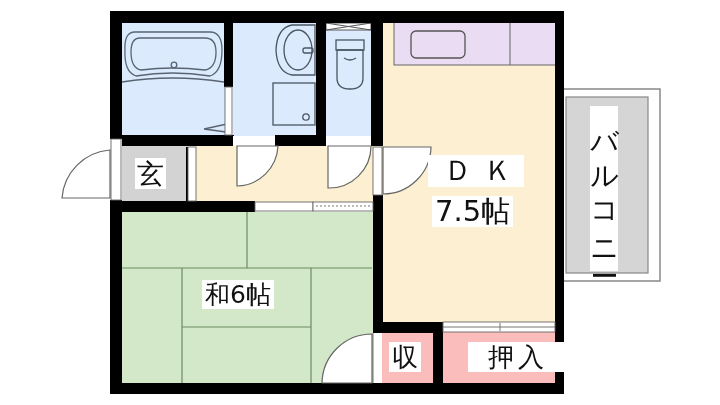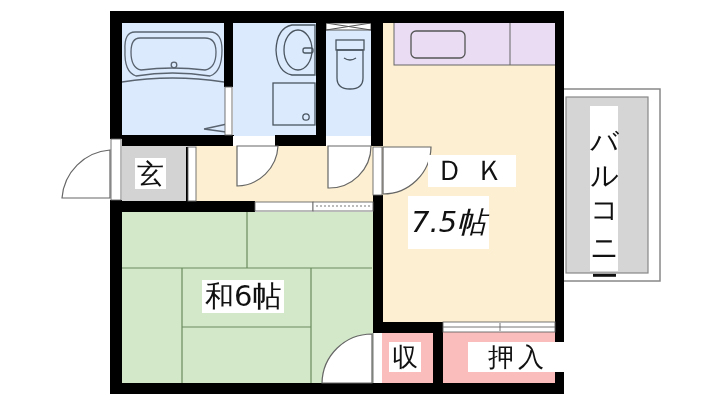--- a/index.html
+++ b/index.html
@@ -2,23 +2,23 @@
 <html><head>
 <meta charset="utf-8">
 <style>
   html, body { margin:0; padding:0; background:#ffffff; }
   body { width:720px; height:405px; position:relative; overflow:hidden;
          font-family:"DejaVu Sans","Liberation Sans",sans-serif; }
   #plan { position:absolute; left:0; top:0; width:720px; height:405px; }
   .label { position:absolute; background:#ffffff; color:#111; line-height:1;
            white-space:nowrap; text-align:center; }
   .lbl-genkan { left:135px; top:158px; font-size:27px; padding:2px 2px; }
-  .lbl-dk { left:428px; top:155px; font-size:28px; letter-spacing:12px; padding:2px 0 2px 8px; }
-  .lbl-dk-size { left:408px; top:196px; font-size:29px; padding:12px 3px;font-style:italic; }
-  .lbl-washitsu { left:202px; top:280px; font-size:29px; padding:2px 3px; }
+  .lbl-dk { left:428px; top:155px; font-size:28px; letter-spacing:12px; padding:2px 0 2px 16px; }
+  .lbl-dk-size { left:432px; top:196px; font-size:29px; padding:1px 3px; }
+  .lbl-washitsu { left:202px; top:280px; font-size:25px; padding:2px 3px; }
   .lbl-shu { left:389px; top:342px; font-size:26px; padding:2px 3px; }
   .lbl-oshiire { left:468px; top:342px; font-size:26px; padding:2px 20px; letter-spacing:4px; }
   .lbl-balcony { left:590px; top:106px; width:28px; font-size:28px; padding:4px 0;
                  writing-mode:vertical-rl; letter-spacing:6px; }
 </style>
 </head>
 <body>
 
 <svg id="plan" viewBox="0 0 720 405" xmlns="http://www.w3.org/2000/svg">
 

